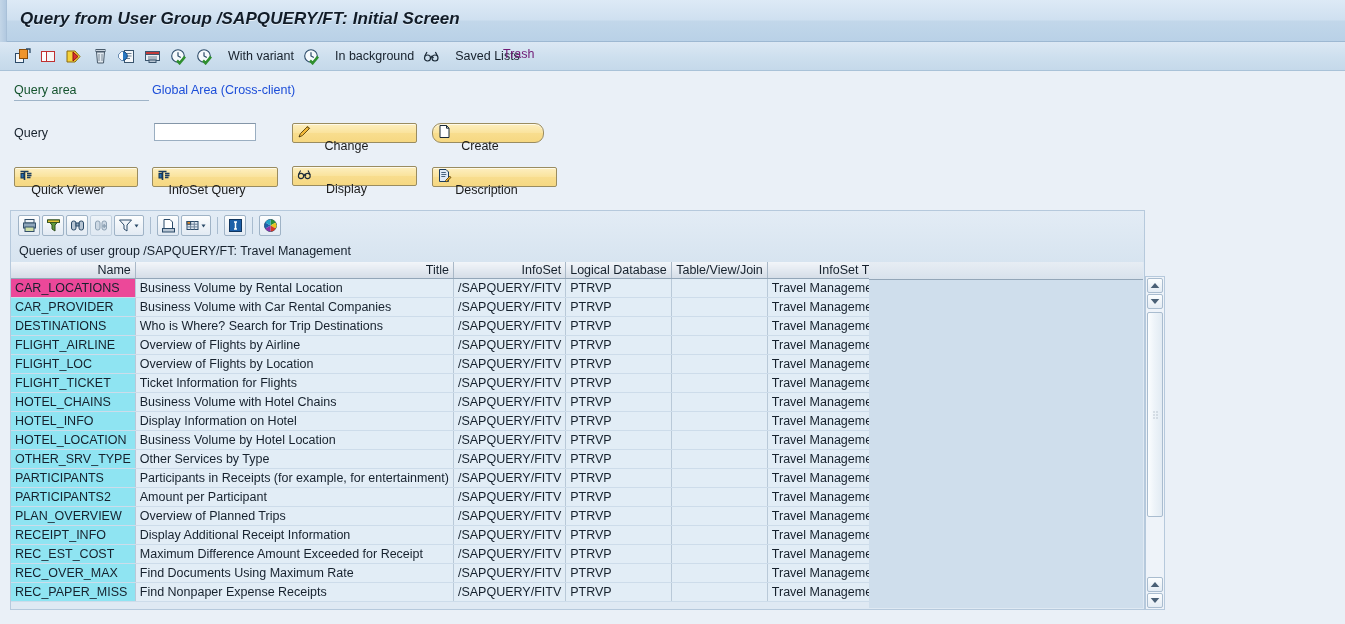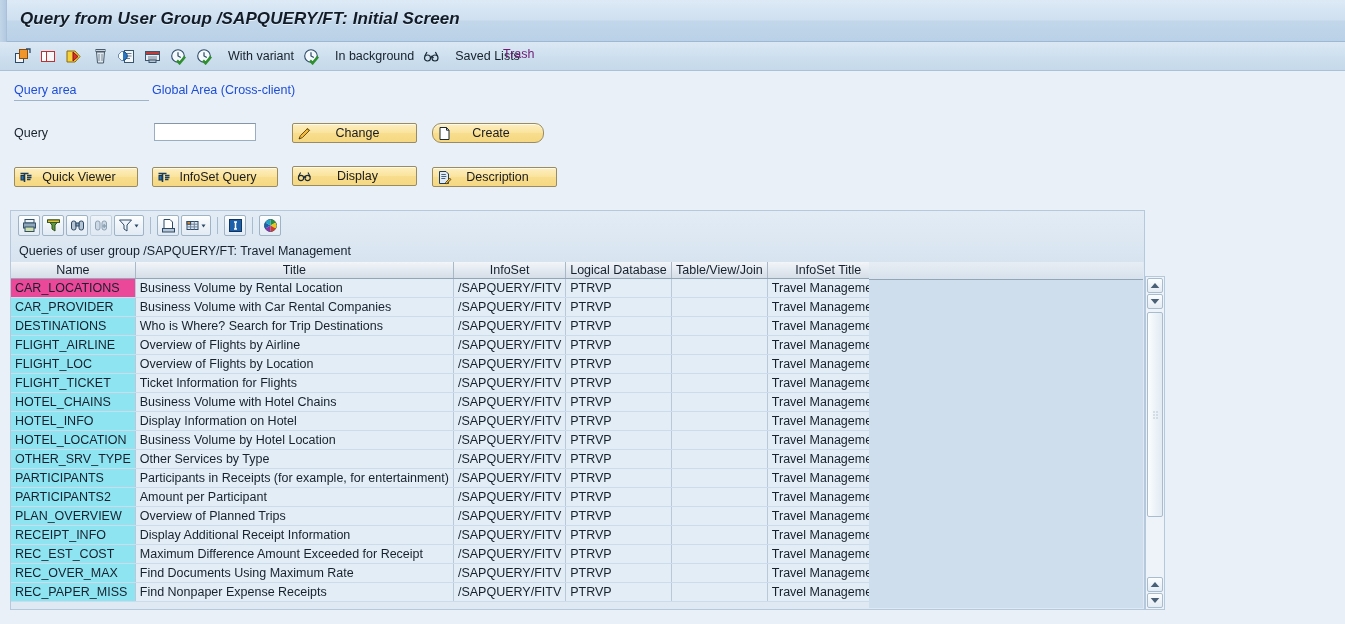--- a/index.html
+++ b/index.html
@@ -52,39 +52,40 @@
     padding:0 2px;
     border:1px solid transparent; border-radius:2px;
     cursor:default;
   }
   .tbtn .lbl { font-size:12.5px; color:#16202b; white-space:nowrap; }
 
   
   .formarea { position:absolute; left:0; top:71px; width:1345px; height:137px; background:#eaf0f7; }
   .lbl-qarea {
     position:absolute; left:14px; top:83px; width:135px;
-    font-size:12.5px; color:#1d4ed8;
+    font-size:12.5px; color:#14532d;
     border-bottom:1px solid #9fb4c8; padding-bottom:3px;
   }
   .val-qarea { position:absolute; left:152px; top:83px; font-size:12.5px; color:#1d4ed8; }
   .lbl-query { position:absolute; left:14px; top:126px; font-size:12.5px; color:#17212c; }
   .query-input {
     position:absolute; left:154px; top:123px; width:102px; height:18px;
     background:#fff; border:1px solid #9aaec1; border-top-color:#8496a8;
     font-family:"Liberation Sans", sans-serif; font-size:12.5px;
     padding:0 3px; color:#17212c; outline:none;
   }
 
   .sapbtn {
     position:absolute; height:20px;
     background:linear-gradient(to bottom,#fdefc0 0%,#fae39c 50%,#f8dd8e 51%,#f6d882 100%);
     border:1px solid #9a8c60; border-radius:2px;
-    display:flex; align-items:center;
+    display:flex; 
     font-size:12.5px; color:#1b1b1b; cursor:default;
     box-shadow:inset 0 1px 0 rgba(255,255,255,.65);
+    flex-direction:column;
   }
   .sapbtn .bico { width:22px; display:flex; justify-content:center; align-items:center; flex:none; }
   .sapbtn .btxt { flex:1; text-align:center; padding-right:16px; }
 
   #btn-change { left:292px; top:123px; width:125px; }
   #btn-create { left:432px; top:123px; width:112px;border-radius:9px; }
   #btn-quickviewer { left:14px; top:167px; width:124px; }
   #btn-infosetquery { left:152px; top:167px; width:126px; }
   #btn-display { left:292px; top:166px; width:125px; }
   #btn-description { left:432px; top:167px; width:125px; }
@@ -117,21 +118,21 @@
   .tablezone {
     position:absolute; left:10px; top:262px; width:1135px; height:348px;
     background:#dfe9f3; border:1px solid #b6c9dc; border-top:none;
   }
   table.grid { border-collapse:collapse; table-layout:fixed; }
   table.grid th {
     height:16px;
     background:linear-gradient(to bottom,#f2f5f9 0%,#e4eaf1 48%,#d5dde7 100%);
     border-right:1px solid #a9b8c7; border-bottom:1px solid #93a6b8;
     font-weight:normal; font-size:12.5px; color:#16212d;
-    text-align:center; padding:1px 4px; white-space:nowrap;
+    text-align:right; padding:1px 4px; white-space:nowrap;
   }
   table.grid td {
     height:19px;
     border-right:1px solid #b9c9d8; border-bottom:1px solid #cddcea;
     font-size:12.5px; color:#16212d;
     padding:0 4px; white-space:nowrap; overflow:hidden;
     background:#e2edf6;
   }
   table.grid td.c-name { background:#8fe4f2; }
   table.grid tr.sel td.c-name { background:#ec4899; }

